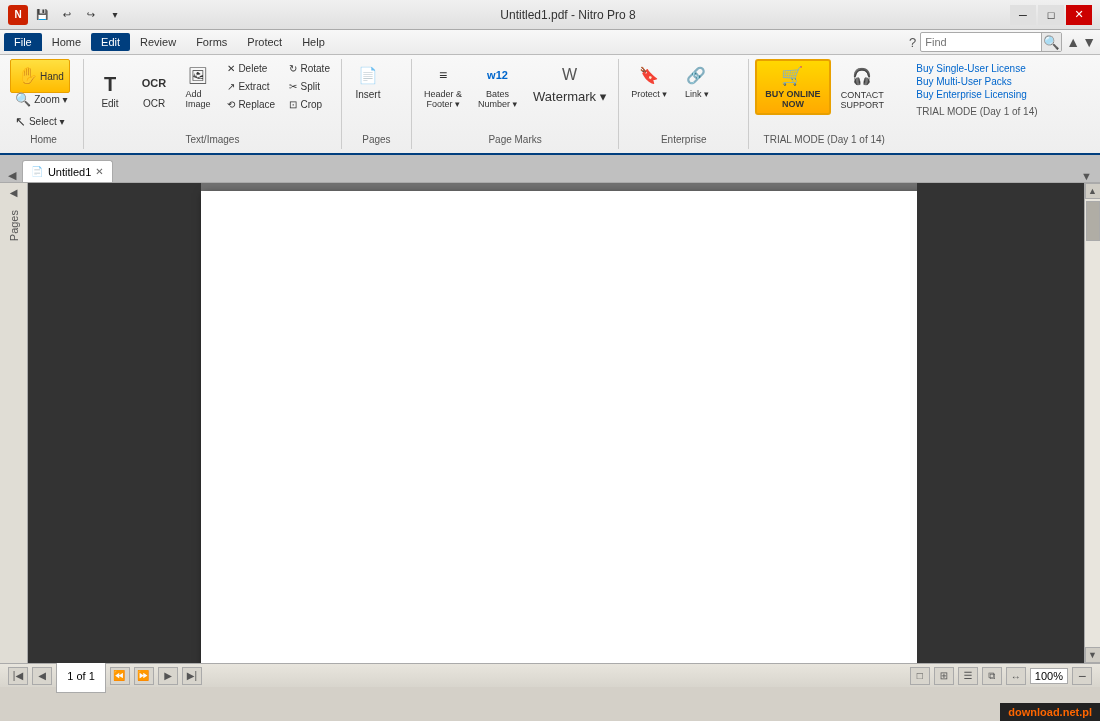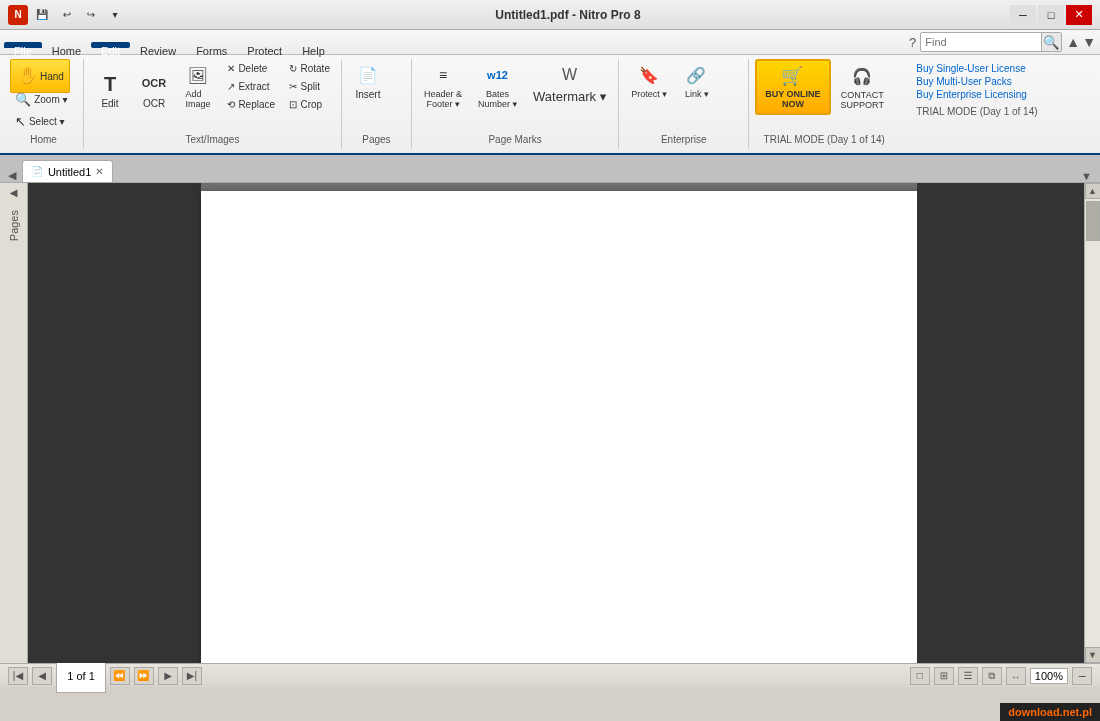--- a/index.html
+++ b/index.html
@@ -23,37 +23,38 @@
       display: flex; align-items: center; justify-content: center;
       color: white; font-weight: bold; font-size: 10px;
     }
     .title-quick-access { display: flex; align-items: center; gap: 2px; }
     .title-btn {
       width: 22px; height: 22px;
       border: none; background: transparent;
       cursor: pointer; display: flex; align-items: center; justify-content: center;
       font-size: 10px; color: #333;
     }
-    .title-text { font-size: 12px; color: #333; font-weight: bold; }
+    .title-text { font-size: 12px; color: #333; font-weight: normal; }
     .title-bar-right { display: flex; align-items: center; gap: 2px; }
     .win-btn {
       width: 26px; height: 20px;
       border: none; cursor: pointer;
       display: flex; align-items: center; justify-content: center;
       font-size: 11px;
     }
     .win-minimize { background: #e0e0e0; }
     .win-maximize { background: #e0e0e0; }
     .win-close { background: #cc0000; color: white; }
 
     
     .menu-bar {
       background: linear-gradient(to bottom, #f8f8f8, #ececec);
       height: 17px;
       display: flex;
+      align-items: center;
       padding: 12px 4px;
       border-bottom: 1px solid #bbb;
     }
     .menu-item {
       padding: 3px 10px;
       cursor: pointer;
       border-radius: 2px;
       font-size: 11px;
       color: #333;
     }

